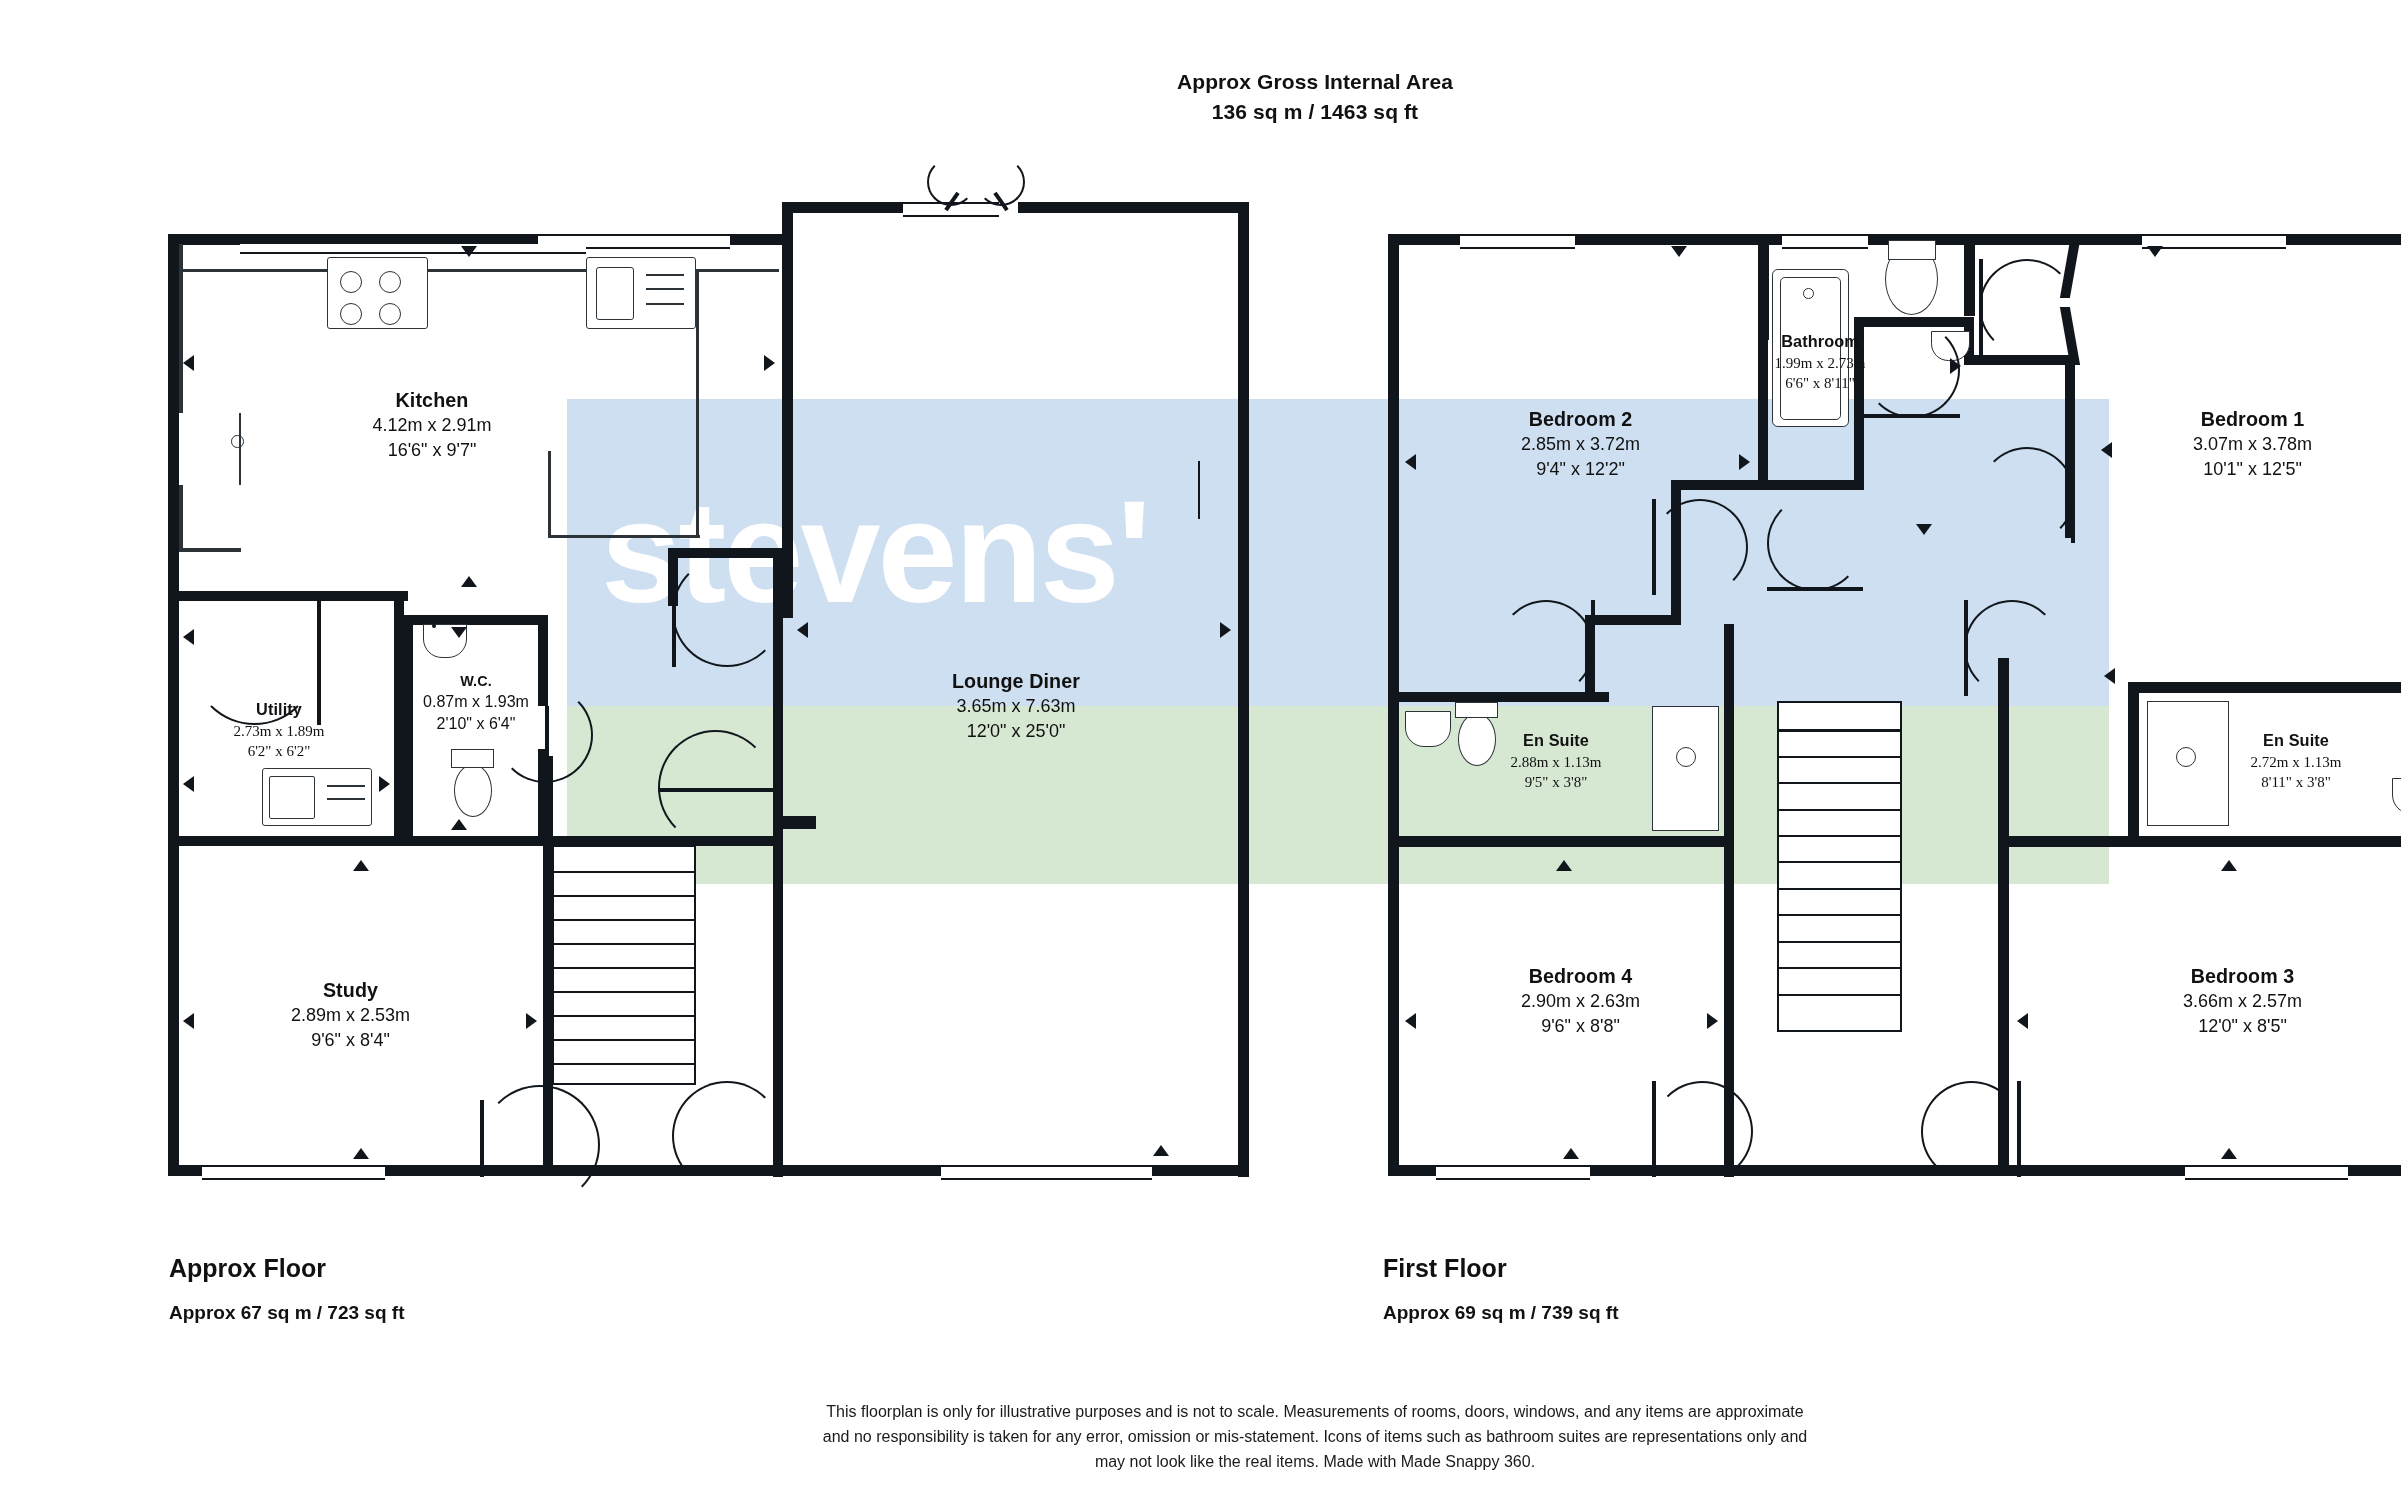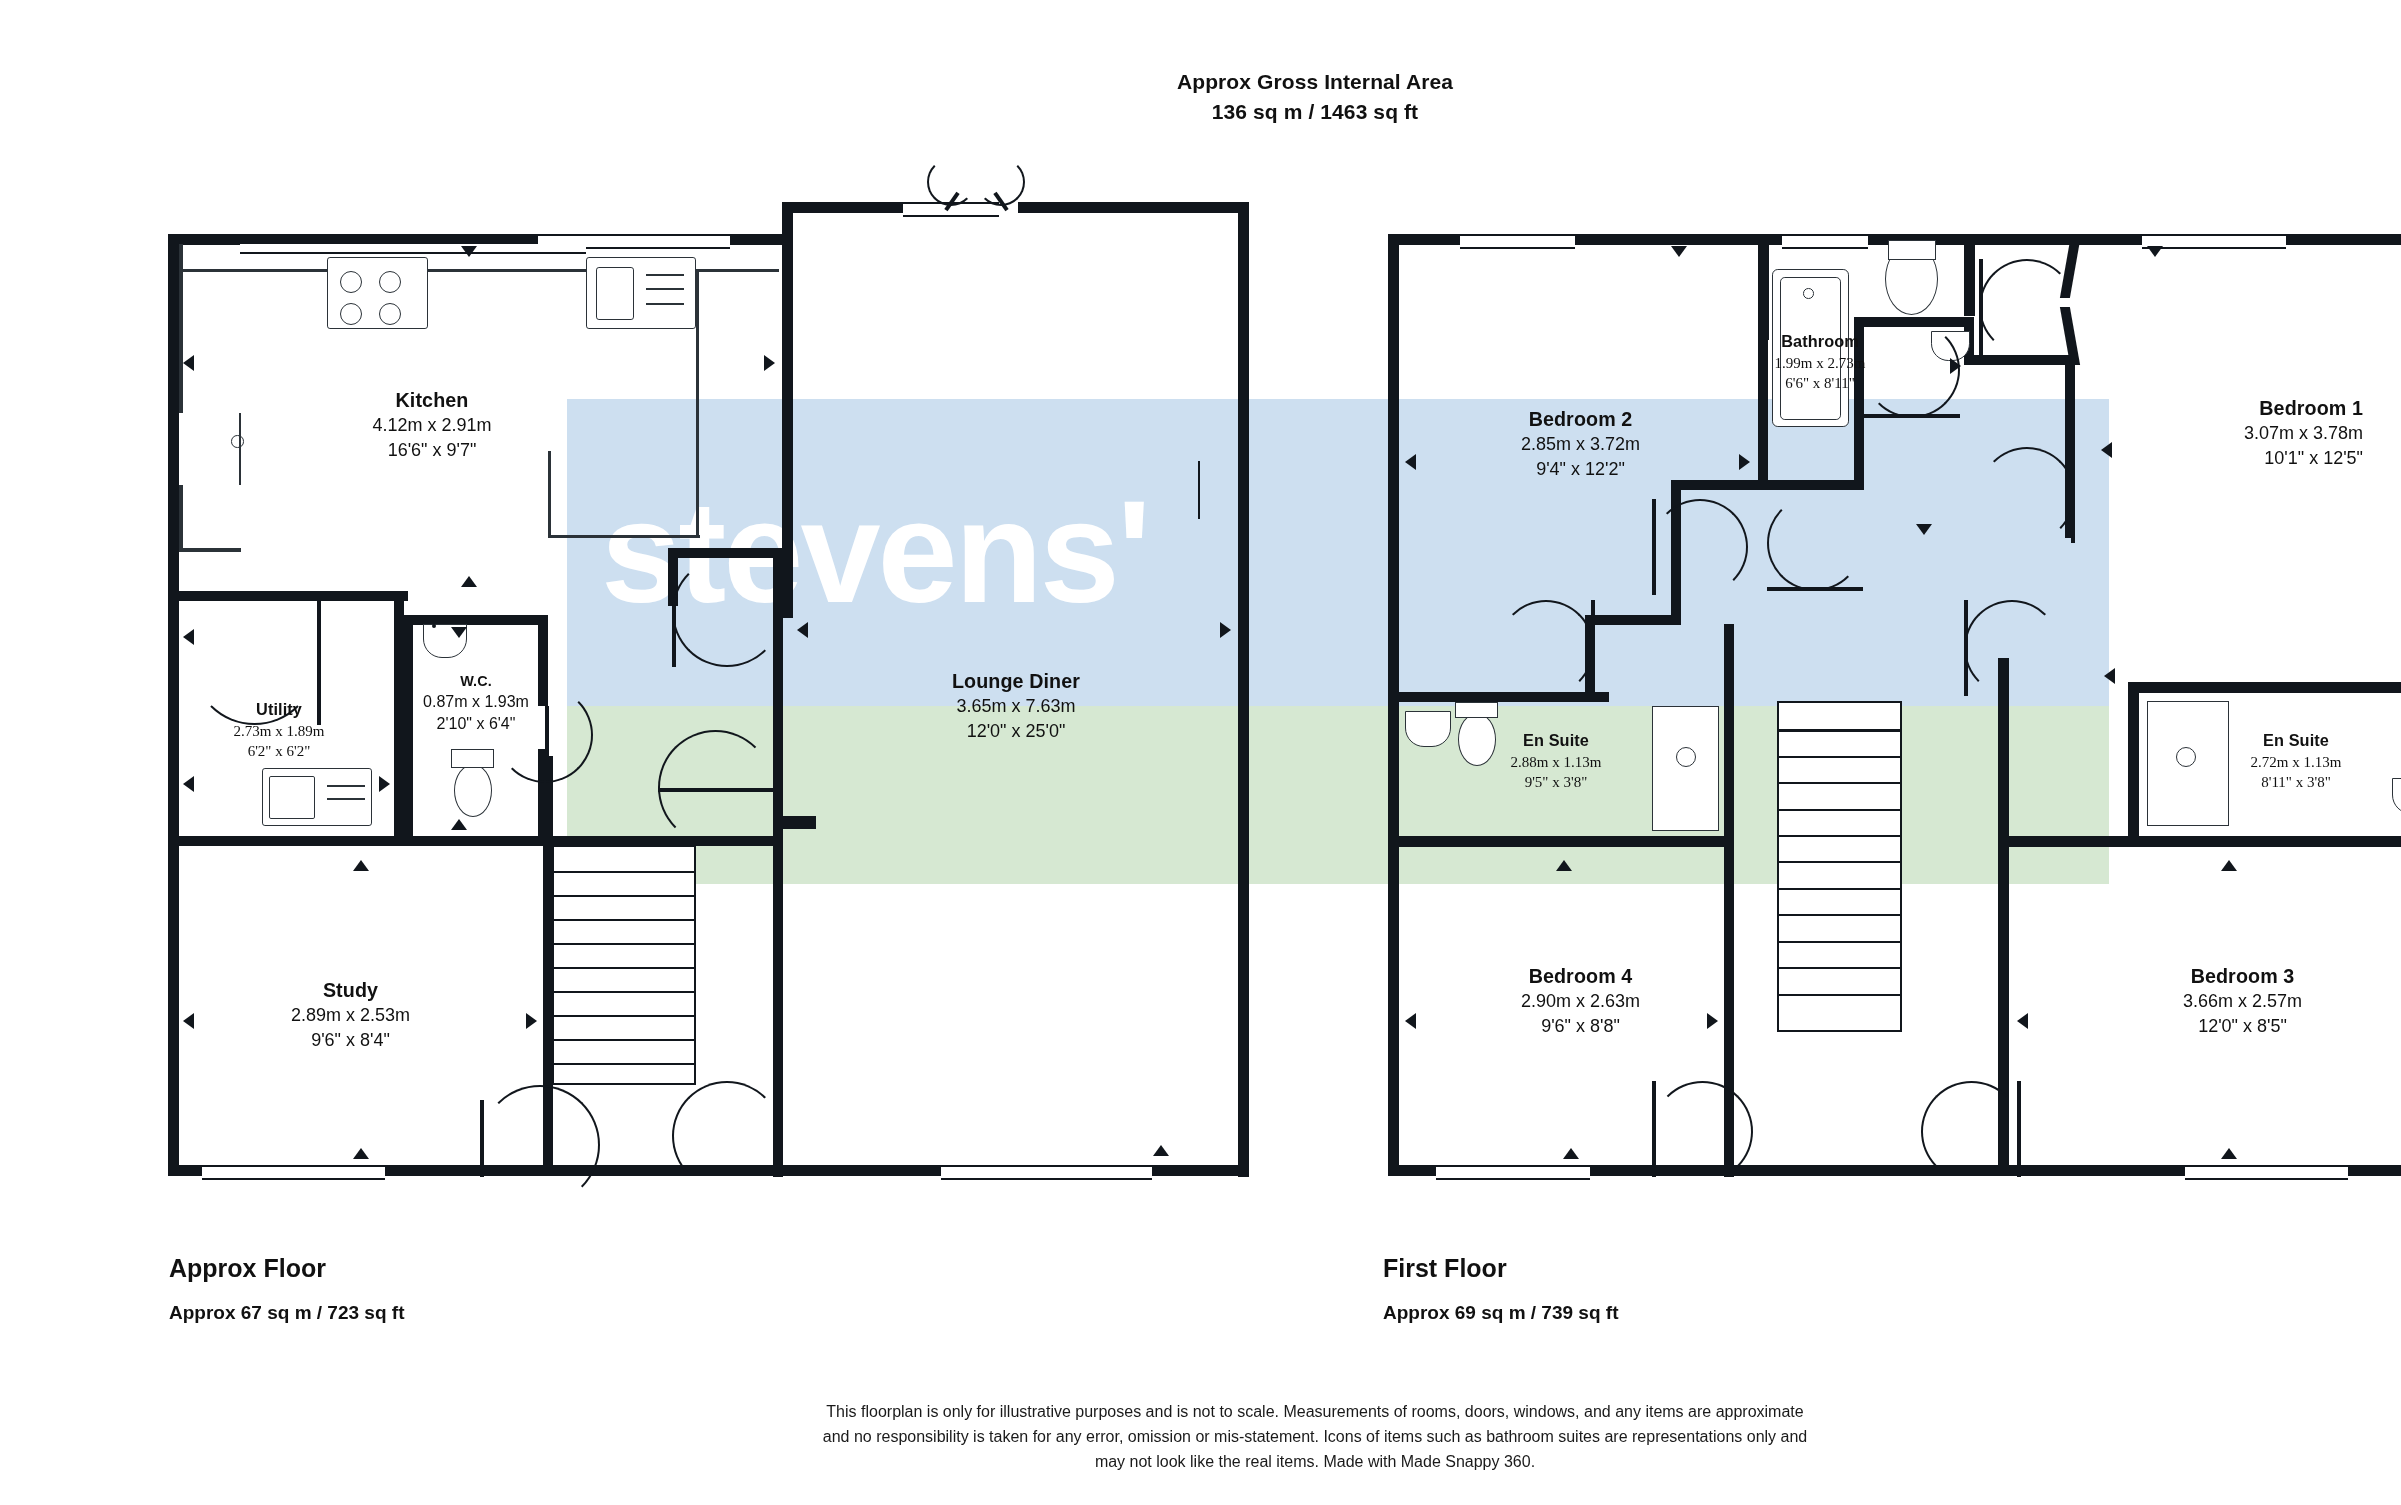--- a/index.html
+++ b/index.html
@@ -389,21 +389,21 @@
     <div class="arw u" style="left:2221px; top:1148px;"></div>
 
     <div class="arw u" style="left:1556px; top:860px;"></div>
 
     <div class="label small" style="left:1719px; top:331px; width:202px;">
       <div class="nm">Bathroom</div>
       <div class="d1">1.99m x 2.73m</div>
       <div class="d2">6'6" x 8'11"</div>
     </div>
 
-    <div class="label" style="left:2142px; top:395px; width:221px;text-align:right;">
+    <div class="label" style="left:2142px; top:406px; width:221px;">
       <div class="nm">Bedroom 1</div>
       <div class="d1">3.07m x 3.78m</div>
       <div class="d2">10'1" x 12'5"</div>
     </div>
 
     <div class="label" style="left:1470px; top:406px; width:221px;">
       <div class="nm">Bedroom 2</div>
       <div class="d1">2.85m x 3.72m</div>
       <div class="d2">9'4" x 12'2"</div>
     </div>

